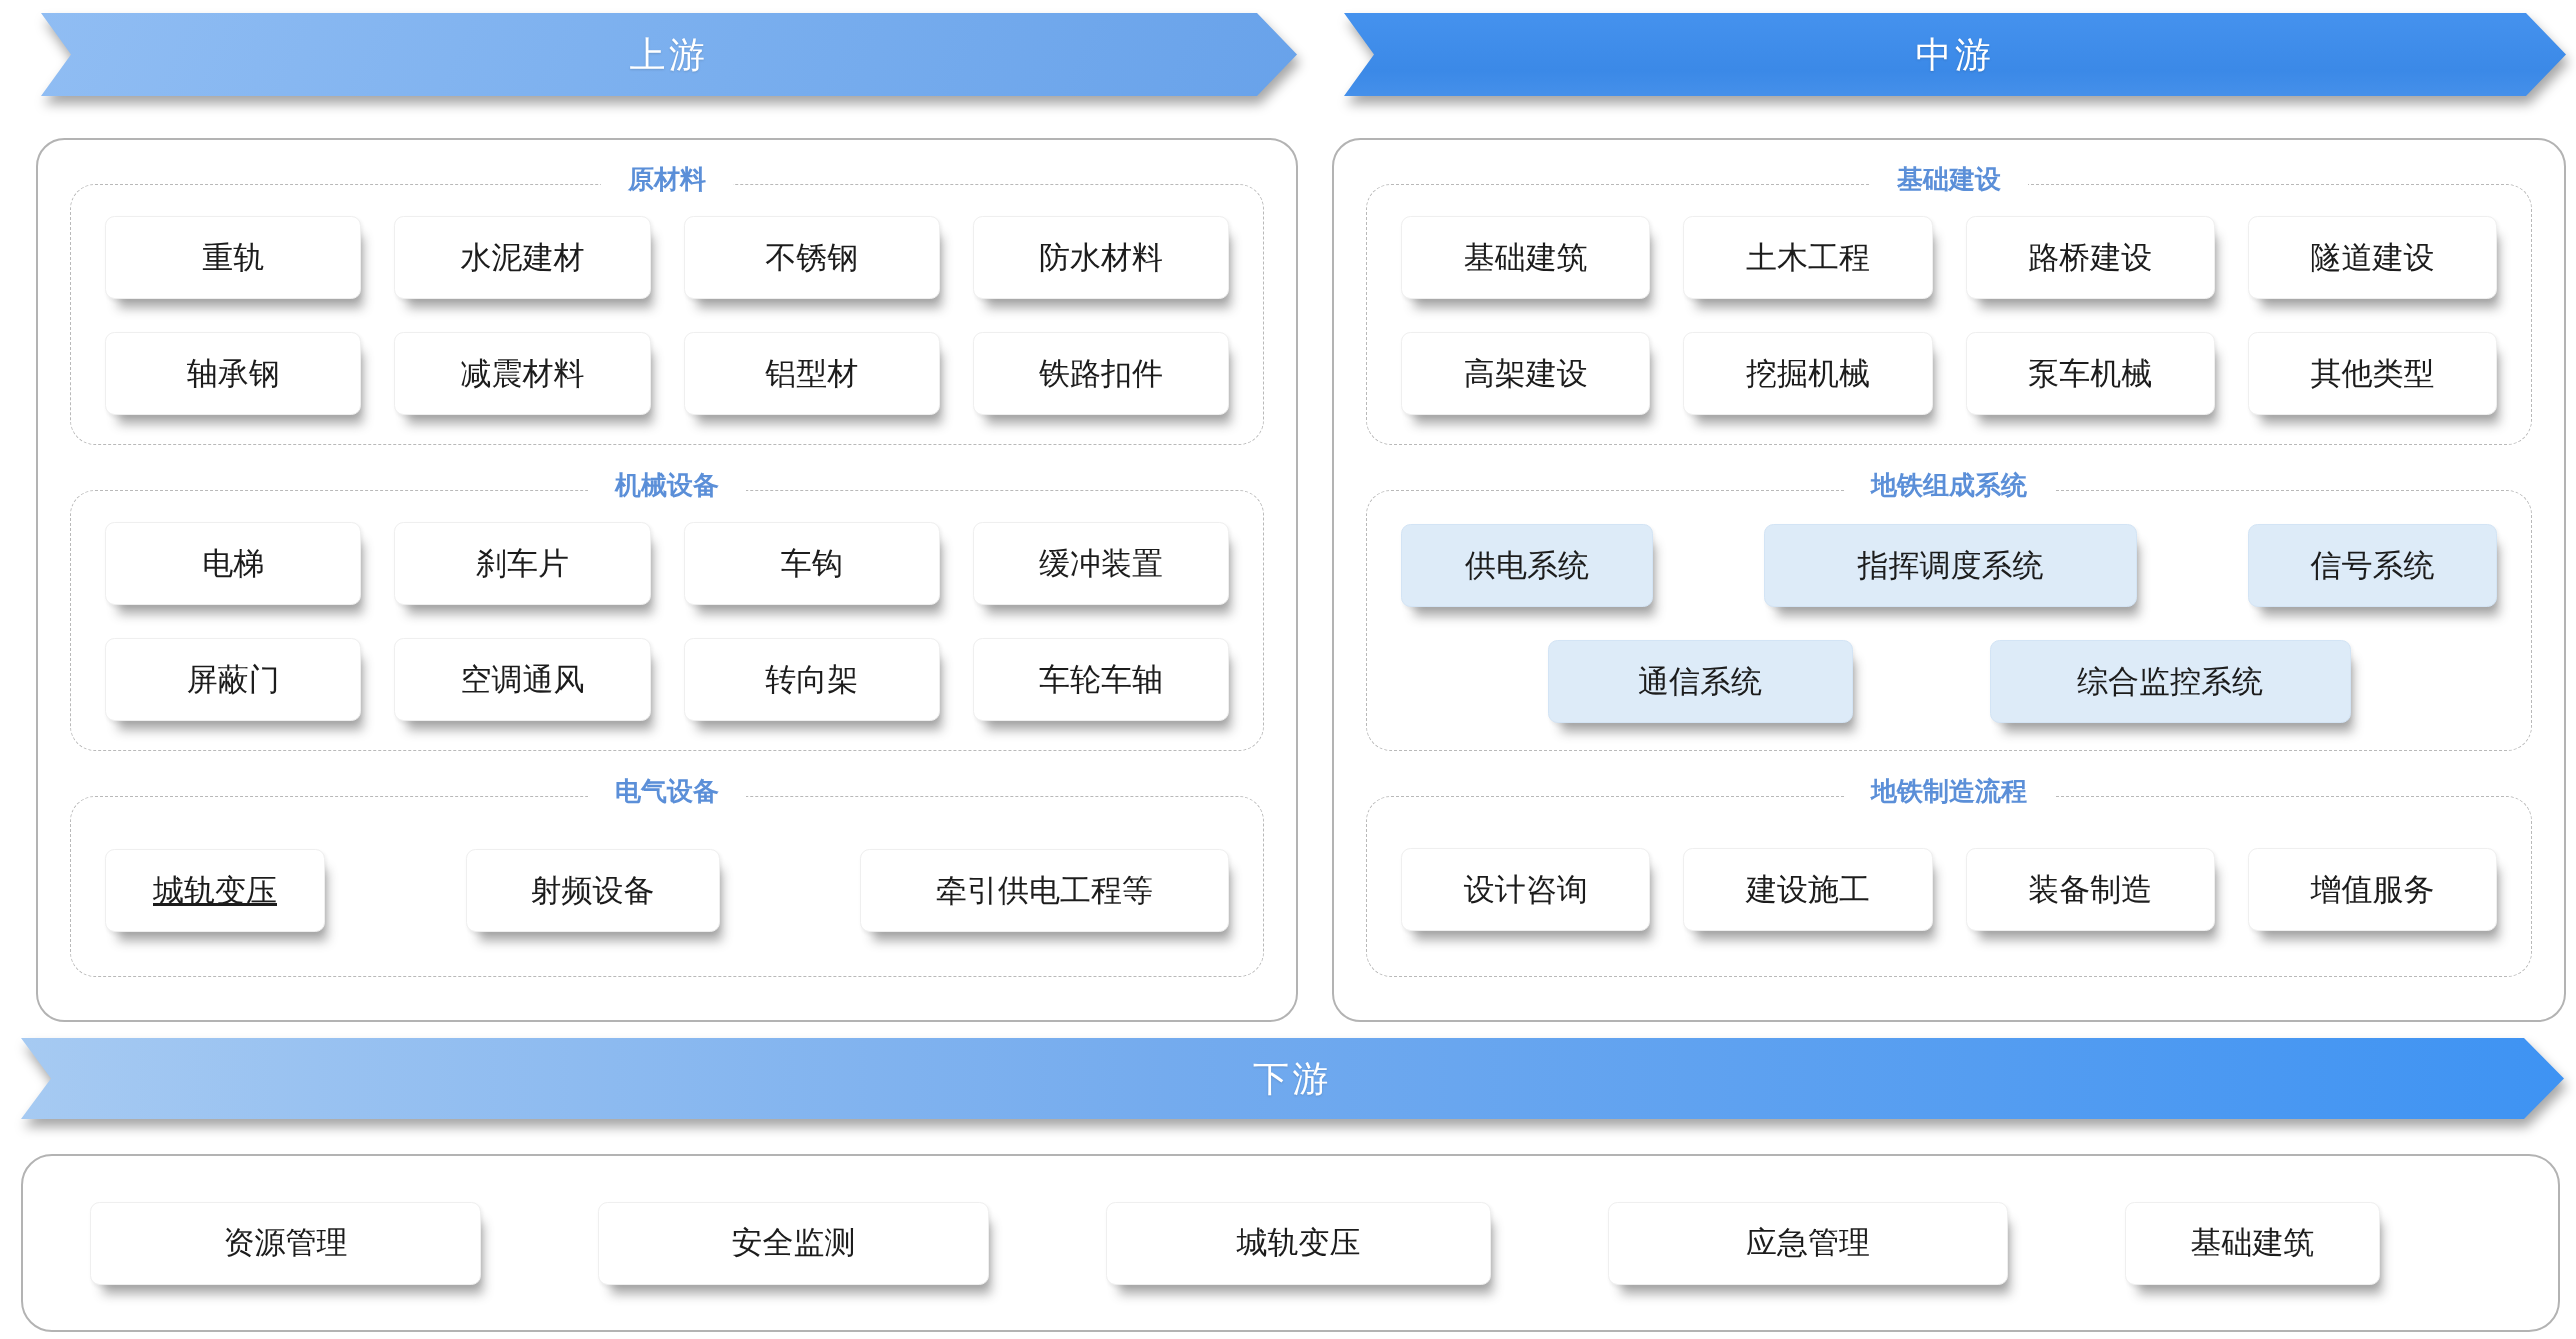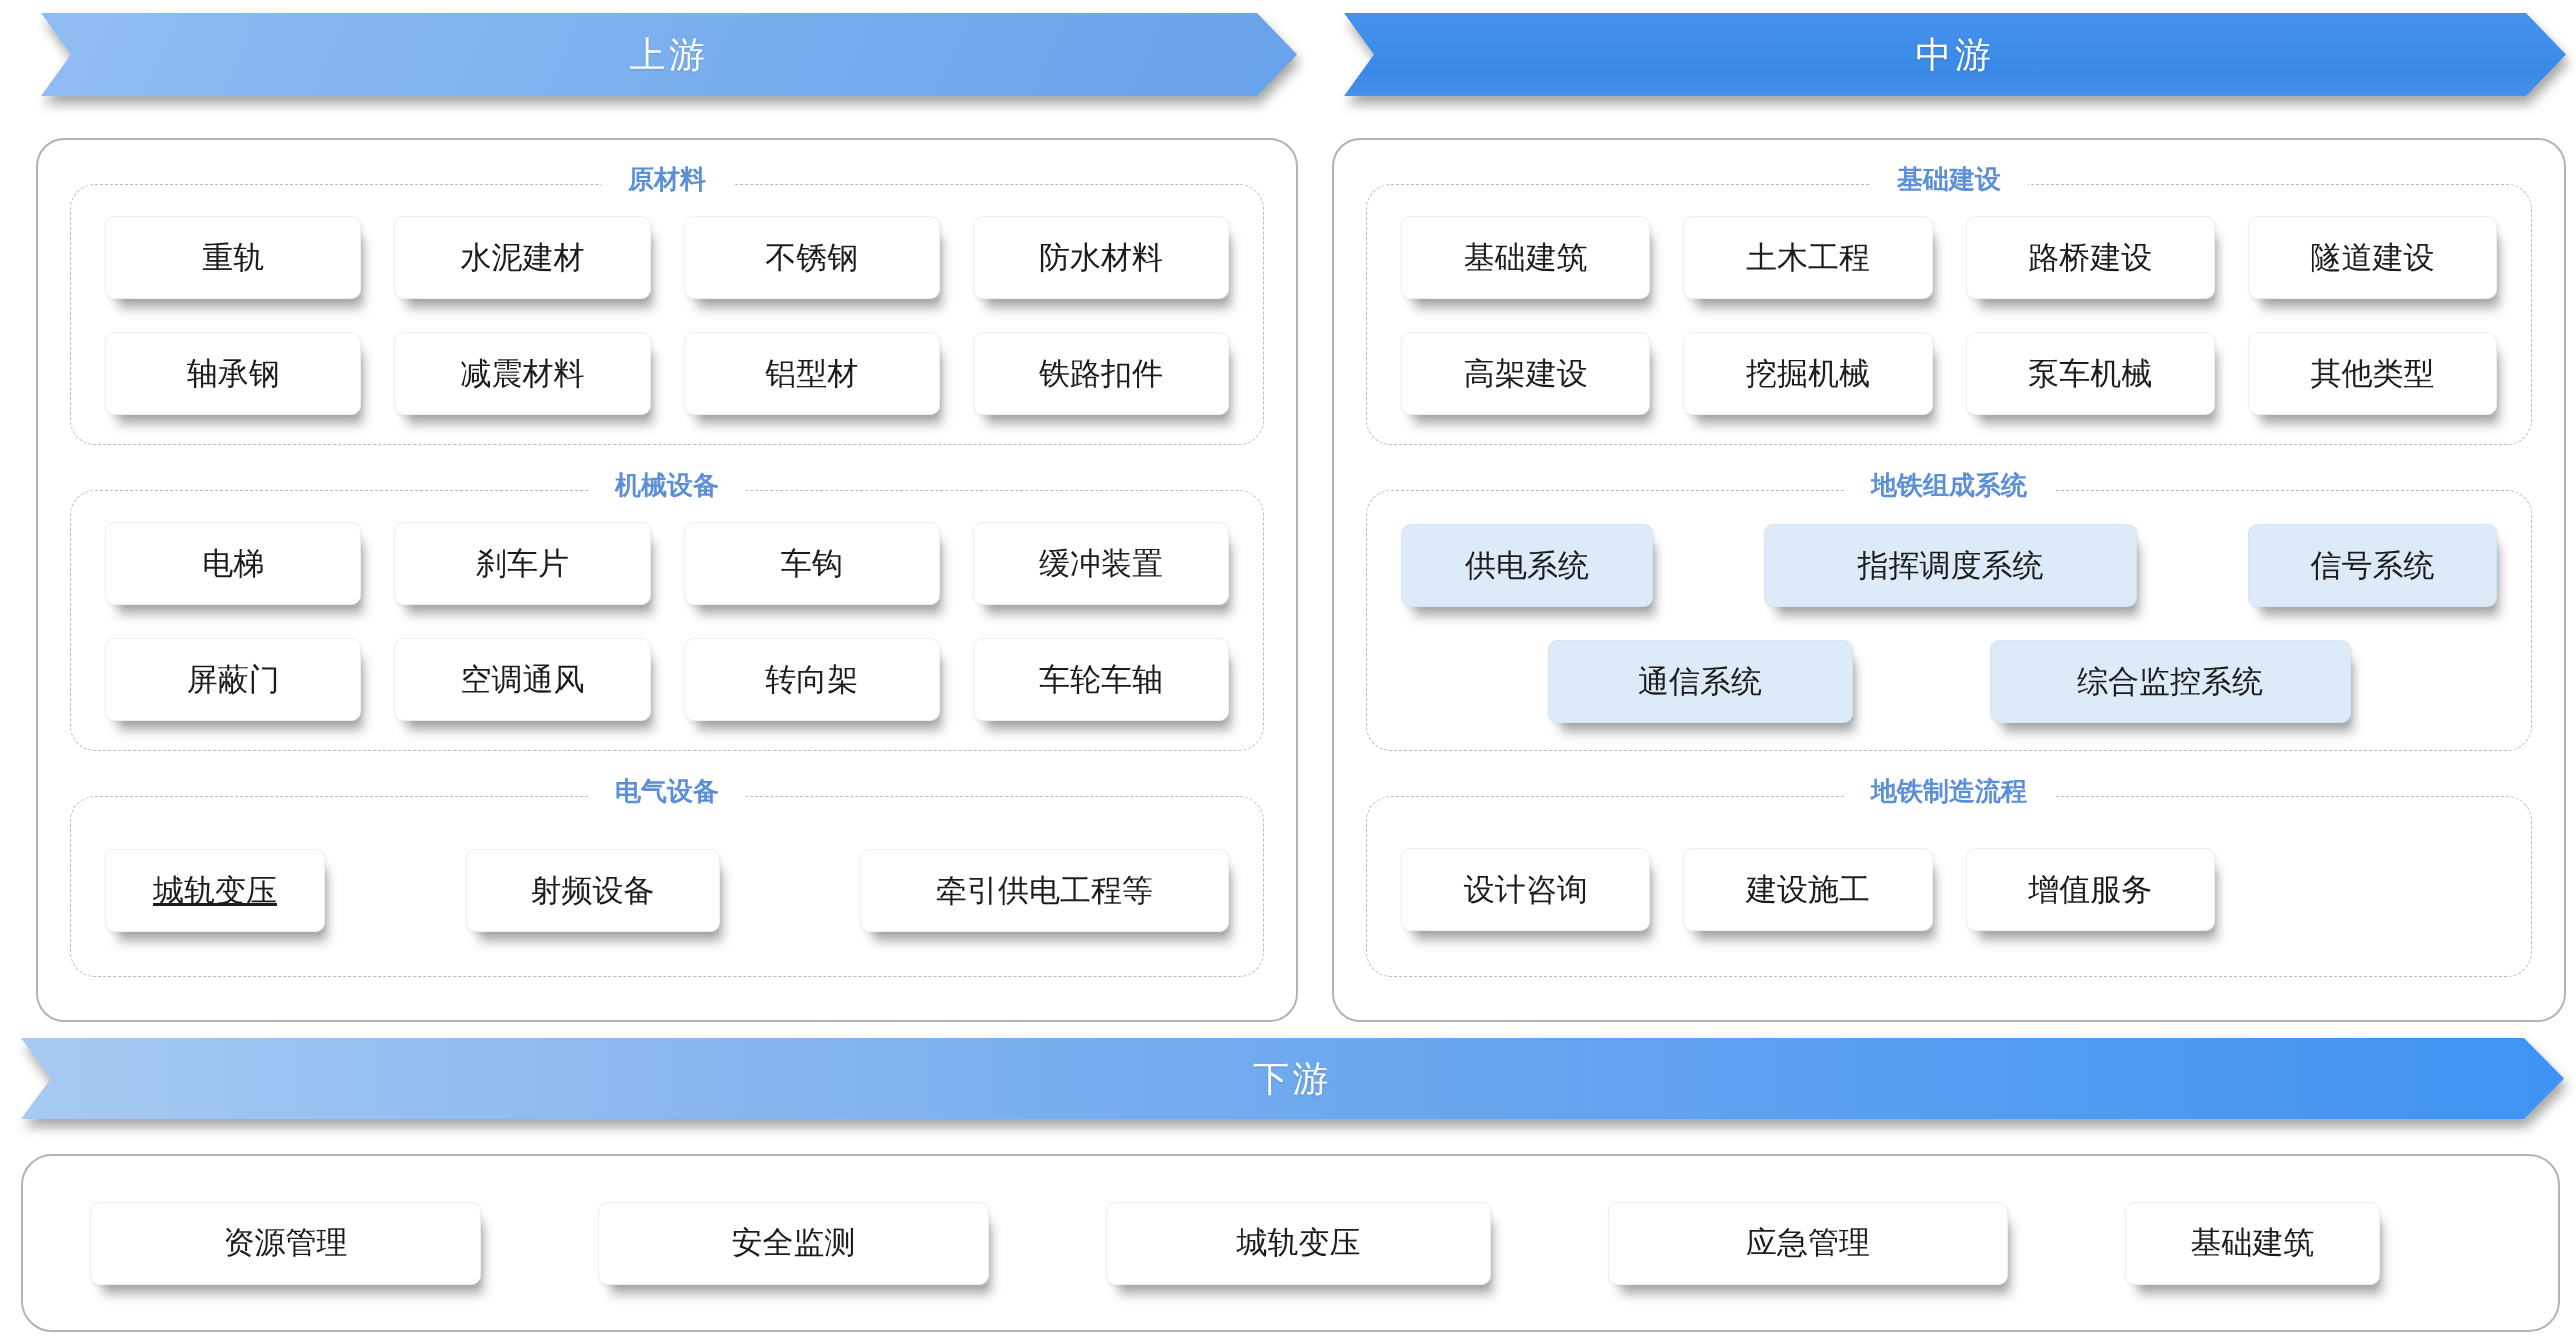--- a/index.html
+++ b/index.html
@@ -173,20 +173,21 @@
             <div class="card blue w610">综合监控系统</div>
           </div>
         </div>
       </div>
 
       <div class="group g-short">
         <div class="group-title">地铁制造流程</div>
         <div class="grid4 single">
           <div class="card">设计咨询</div>
           <div class="card">建设施工</div>
+          <div class="card">装备制造</div>
           <div class="card">增值服务</div>
         </div>
       </div>
 
     </div>
   </section>
 
   <div class="arrow arrow-down">
     <div class="arrow-shape"></div>
     <span class="arrow-label">下游</span>

